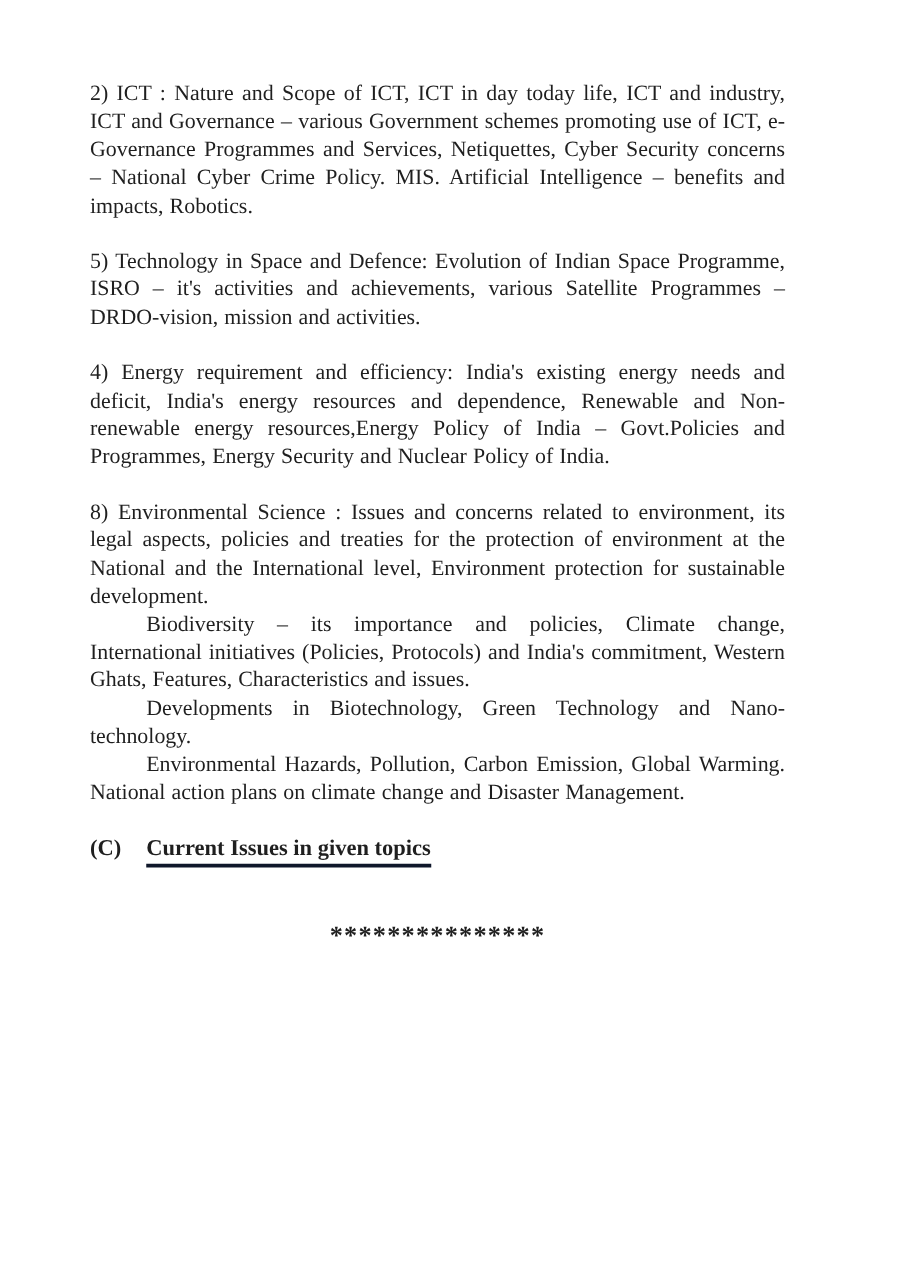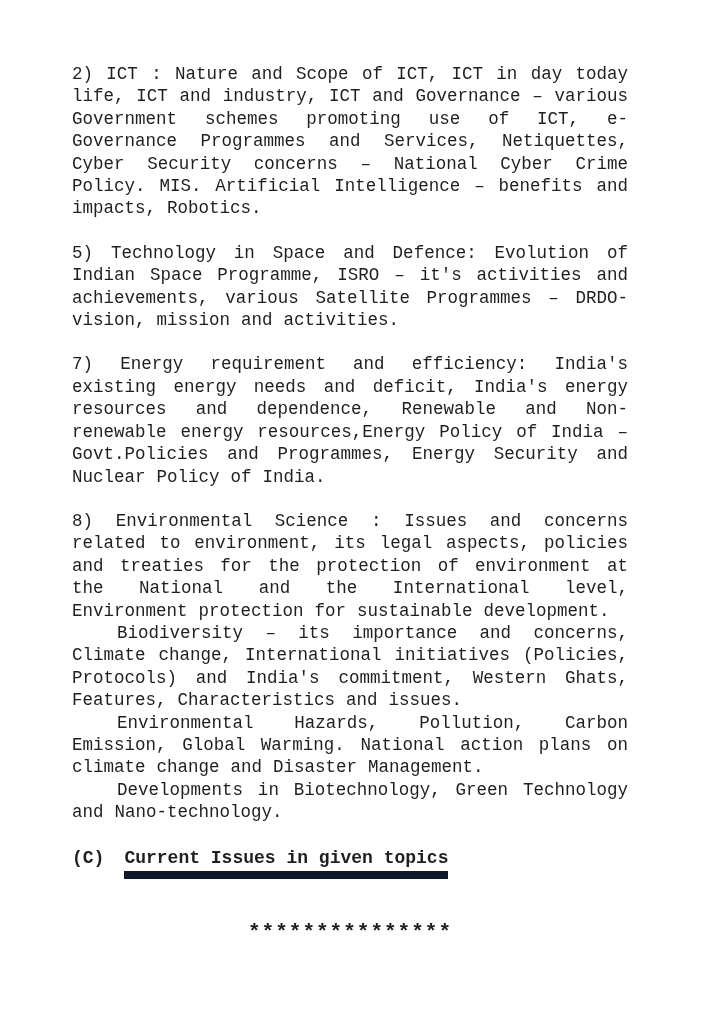--- a/index.html
+++ b/index.html
@@ -3,21 +3,21 @@
 <meta charset="utf-8">
 <style>
   * { margin: 0; padding: 0; box-sizing: border-box; }
   html, body { background: #ffffff; }
   .page {
     position: relative;
     width: 724px;
     height: 1024px;
     background: #ffffff;
     color: #1f1f1f;
-    font-family: Liberation Mono, monospace;
+    font-family: Liberation Serif, serif;
     padding: 63px 96px 0 72px;
     overflow: hidden;
   }
   .para {
     font-size: 17.5px;
     line-height: 22.4px;
     text-align: justify;
     word-spacing: 0.5px;
   }
   .num-para { margin-bottom: 22px; }
@@ -25,50 +25,50 @@
   .section-heading {
     margin-top: 23px;
     font-size: 18px;
     line-height: 23px;
     font-weight: bold;
     text-align: left;
   }
   .sec-label { display: inline-block; margin-right: 20px; }
   .sec-title {
     display: inline-block;
-    border-bottom: 8px solid #0f172a;
+    border-bottom: 3px solid #0f172a;
     padding-bottom: 1px;
   }
   .stars {
     margin-top: 42px;
     text-align: center;
     font-weight: bold;
     font-size: 21px;
     letter-spacing: 1px;
   }
 </style>
 </head>
 <body>
 
 <div class="page">
 
   <p class="para num-para">2)  ICT : Nature and Scope of ICT, ICT in day today life, ICT and industry, ICT and Governance – various Government schemes promoting use of ICT, e-Governance Programmes and Services, Netiquettes, Cyber Security concerns – National Cyber Crime Policy. MIS.  Artificial Intelligence – benefits and impacts, Robotics.</p>
 
   <p class="para num-para">5)  Technology in Space and Defence: Evolution of Indian Space Programme, ISRO – it's activities and achievements, various Satellite Programmes – DRDO-vision, mission and activities.</p>
 
-  <p class="para num-para">7)  Energy requirement and efficiency: India's existing energy needs and deficit, India's energy resources and dependence, Renewable and Non-renewable energy resources,Energy Policy of India – Govt.Policies and Programmes, Energy Security and Nuclear Policy of India.</p>
+  <p class="para num-para">4)  Energy requirement and efficiency: India's existing energy needs and deficit, India's energy resources and dependence, Renewable and Non-renewable energy resources,Energy Policy of India – Govt.Policies and Programmes, Energy Security and Nuclear Policy of India.</p>
 
   <p class="para">8)  Environmental Science :  Issues and concerns related to environment, its legal aspects, policies and treaties for the protection of environment at the National and the International level, Environment protection for sustainable development.</p>
 
-  <p class="para sub-para">Biodiversity – its importance and concerns, Climate change, International initiatives (Policies, Protocols)  and India's commitment, Western Ghats, Features, Characteristics and issues.</p>
+  <p class="para sub-para">Biodiversity – its importance and policies, Climate change, International initiatives (Policies, Protocols)  and India's commitment, Western Ghats, Features, Characteristics and issues.</p>
 
 
+  <p class="para sub-para">Developments in Biotechnology, Green Technology and Nano-technology.</p>
+
   <p class="para sub-para">Environmental Hazards, Pollution, Carbon Emission, Global Warming. National action plans on climate change and Disaster Management.</p>
-
-  <p class="para sub-para">Developments in Biotechnology, Green Technology and Nano-technology.</p>
 
   <p class="section-heading">
     <span class="sec-label">(C)</span><span class="sec-title">Current Issues in given topics</span>
   </p>
 
   <div class="stars">***************</div>
 
 </div>
 
 </body></html>

